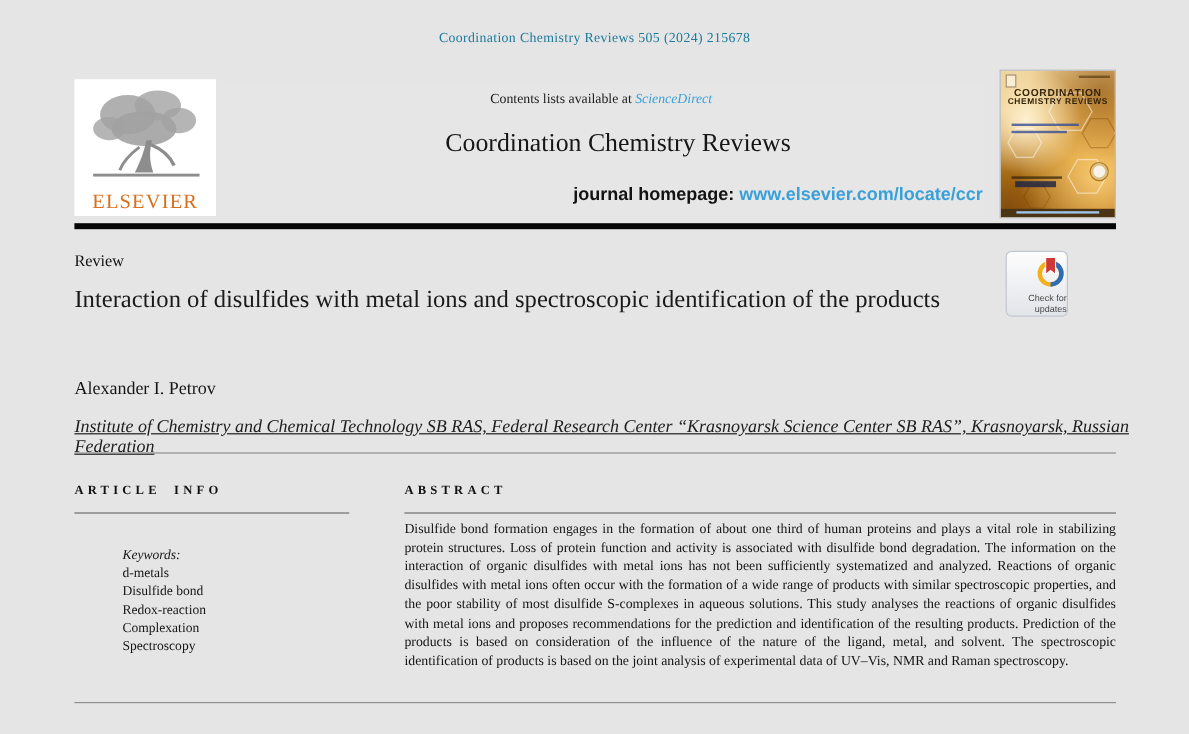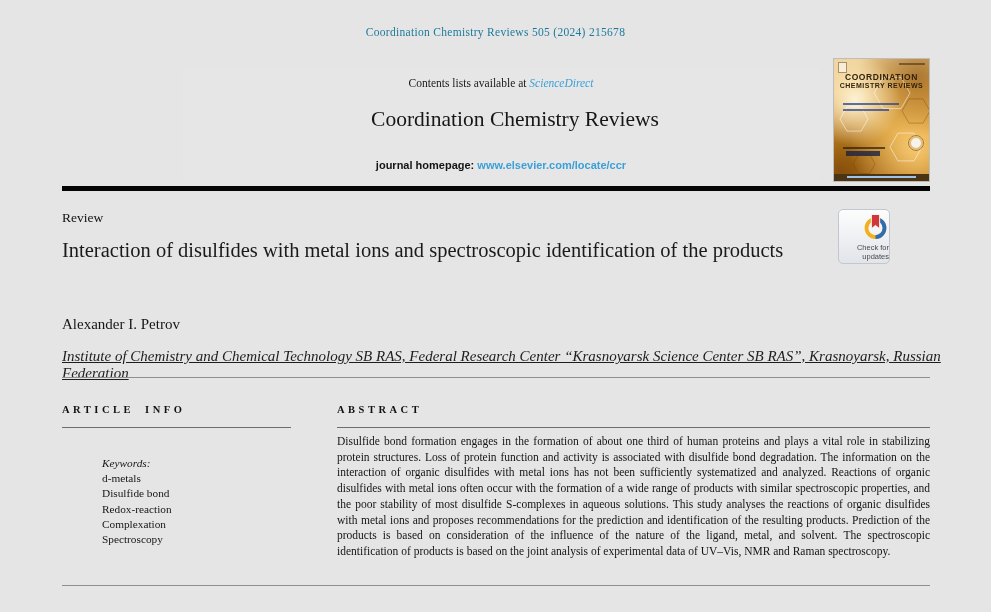--- a/index.html
+++ b/index.html
@@ -21,22 +21,22 @@
   .tree-wrap { position:absolute; left:6px; top:2px; width:106px; height:86px; }
   .elsevier-wordmark {
     position:absolute; left:0; bottom:2px; width:118px; text-align:center;
     font-size:17px; letter-spacing:1px; color:#d96f1e;
   }
   .gray-box { left:183px; top:68px; width:636px; height:112px; background:#e6e6e6; }
   .contents-line { position:absolute; top:9px; left:0; width:100%; text-align:center; font-size:11.5px; color:#1a1a1a; }
   .sd-link { color:#3aa0d8; text-decoration:none; cursor:pointer;font-style:italic; }
   .box-title { position:absolute; top:39px; left:0; width:100%; text-align:center; font-size:21.5px; color:#161616;margin-left:14px; }
   .homepage-line {
-    position:absolute; bottom:9px; left:0; width:100%; text-align:center;
-    font-family:"Liberation Sans", sans-serif; font-weight:bold; font-size:11px; color:#131313;
+    position:absolute; bottom:9px; left:0; width:100%; text-align:right;
+    font-family:"Liberation Sans", sans-serif; font-weight:bold; font-size:15px; color:#131313;
   }
   .hp-link { color:#3aa0d8; text-decoration:none; cursor:pointer; }
 
   
   .cover {
     left:833px; top:58px; width:97px; height:124px; cursor:pointer;
     border:1px solid #bdbdbd;
     background:
       radial-gradient(circle at 22% 34%, rgba(255,246,220,.95), rgba(255,246,220,0) 42%),
       radial-gradient(circle at 88% 14%, rgba(110,55,5,.5), rgba(110,55,5,0) 45%),
@@ -90,20 +90,38 @@
     text-align:justify; color:#141414;
   }
 </style>
 </head>
 <body>
 
 <div class="page">
 
   <div class="abs citation">Coordination Chemistry Reviews 505 (2024) 215678</div>
 
+  <div class="abs logo-box">
+    <div class="tree-wrap">
+      <svg width="106" height="86" viewBox="0 0 110 88">
+        <g fill="#a2a2a2">
+          <ellipse cx="40" cy="28" rx="24" ry="17" opacity="0.85"></ellipse>
+          <ellipse cx="66" cy="20" rx="20" ry="13" opacity="0.8"></ellipse>
+          <ellipse cx="84" cy="33" rx="15" ry="11" opacity="0.8"></ellipse>
+          <ellipse cx="24" cy="40" rx="14" ry="10" opacity="0.8"></ellipse>
+          <ellipse cx="54" cy="40" rx="28" ry="15" opacity="0.9"></ellipse>
+        </g>
+        <path d="M56 50 C54 60 51 68 46 78 L62 78 C58 66 59 58 61 50 Z" fill="#8d8d8d"></path>
+        <path d="M60 54 C70 58 76 63 80 72" stroke="#8d8d8d" stroke-width="3" fill="none"></path>
+        <path d="M50 56 C42 62 36 68 33 76" stroke="#8d8d8d" stroke-width="2.5" fill="none"></path>
+        <rect x="10" y="79" width="92" height="2.5" fill="#8d8d8d"></rect>
+      </svg>
+    </div>
+    <div class="elsevier-wordmark">ELSEVIER</div>
+  </div>
 
   <div class="abs gray-box">
     <div class="contents-line">
       <span>Contents lists available at</span>
       <span class="sd-link">ScienceDirect</span>
     </div>
     <div class="box-title">Coordination Chemistry Reviews</div>
     <div class="homepage-line">
       <span>journal homepage:</span>
       <span class="hp-link">www.elsevier.com/locate/ccr</span>

